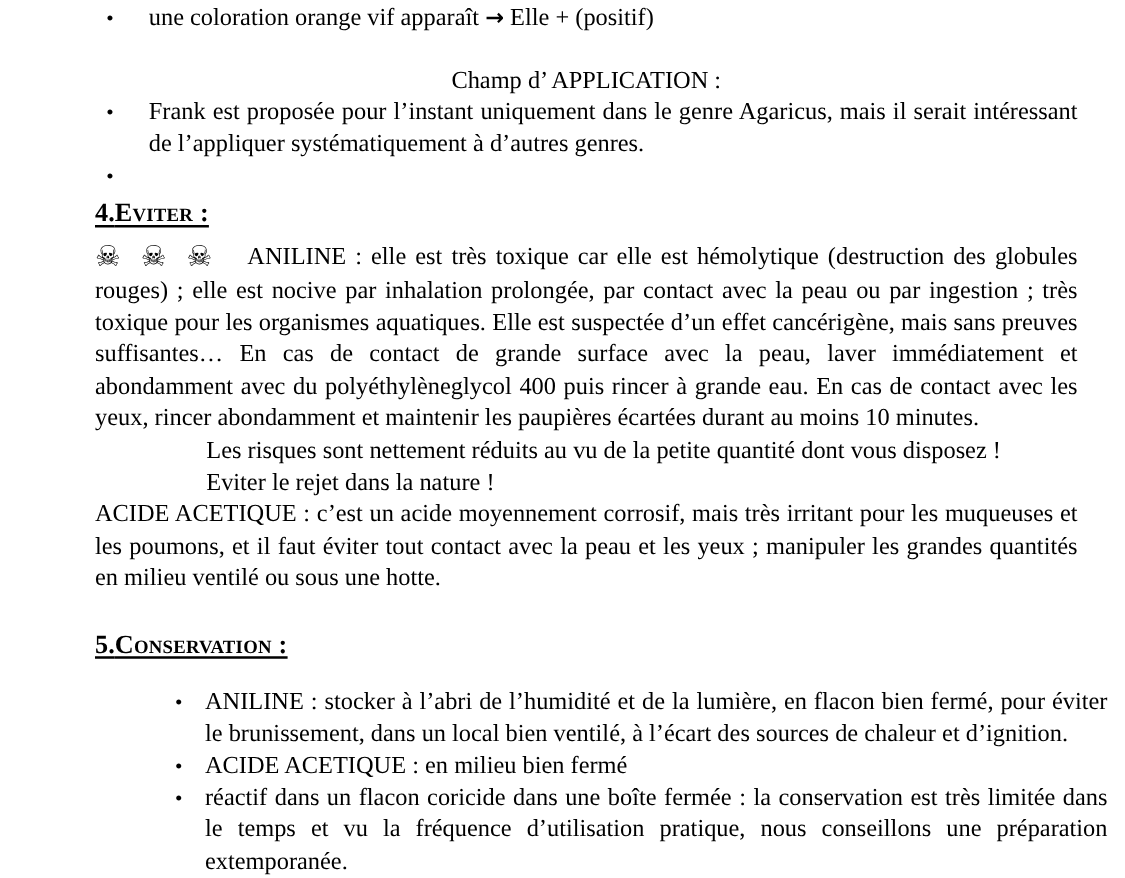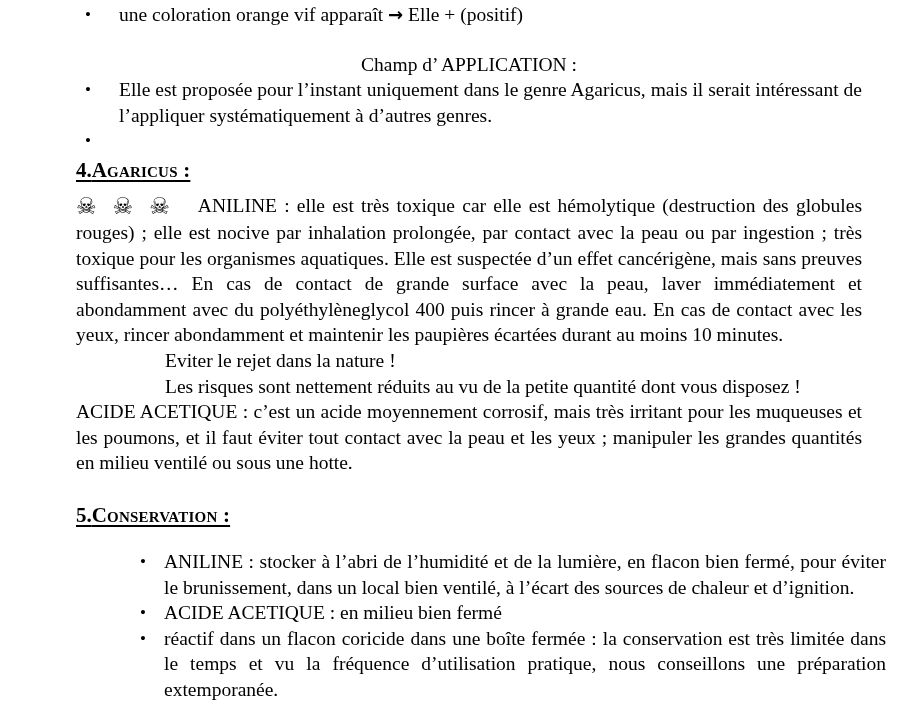--- a/index.html
+++ b/index.html
@@ -131,38 +131,38 @@
         <span class="bullet">•</span><span>une coloration orange vif apparaît </span><span class="arrow">→</span><span> Elle + (positif)</span>
       </li>
     </ul>
 
     <div class="gap-24"></div>
 
     <p class="para plain">Champ d’ APPLICATION :</p>
 
     <ul class="blist lvl1">
       <li>
-        <span class="bullet">•</span><span>Elle est proposée pour l’instant uniquement dans le genre Agaricus, mais il serait intéressant de l’appliquer systématiquement à d’autres genres.</span>
+        <span class="bullet">•</span><span>Frank est proposée pour l’instant uniquement dans le genre Agaricus, mais il serait intéressant de l’appliquer systématiquement à d’autres genres.</span>
       </li>
       <li>
         <span class="bullet">•</span>
       </li>
     </ul>
 
     <div class="gap-29"></div>
 
     <div>
-      <div class="heading"><span class="num">4.</span><span class="scaps">Agaricus :</span></div>
+      <div class="heading"><span class="num">4.</span><span class="scaps">Eviter :</span></div>
 
       <div class="gap-10"></div>
 
       <p class="para"><span class="skulls">☠☠☠</span><span class="b">ANILINE</span><span> : elle est très toxique car elle est hémolytique (destruction des globules rouges) ; elle est nocive par inhalation prolongée, par contact avec la peau ou par ingestion ; très toxique pour les organismes aquatiques. Elle est suspectée d’un effet cancérigène, mais sans preuves suffisantes… En cas de contact de grande surface avec la peau, laver immédiatement et abondamment avec du polyéthylèneglycol 400 puis rincer à grande eau. En cas de contact avec les yeux, rincer abondamment et maintenir les paupières écartées durant au moins 10 minutes.</span></p>
 
+      <p class="indent-line">Les risques sont nettement réduits au vu de la petite quantité dont vous disposez !</p>
       <p class="indent-line">Eviter le rejet dans la nature !</p>
-      <p class="indent-line">Les risques sont nettement réduits au vu de la petite quantité dont vous disposez !</p>
 
       <p class="para"><span class="b">ACIDE ACETIQUE</span><span> : c’est un acide moyennement corrosif, mais très irritant pour les muqueuses et les poumons, et il faut éviter tout contact avec la peau et les yeux ; manipuler les grandes quantités en milieu ventilé ou sous une hotte.</span></p>
     </div>
 
     <div class="gap-26"></div>
 
     <div>
       <div class="heading"><span class="num">5.</span><span class="scaps">Conservation :</span></div>
 
       <div class="gap-21"></div>

